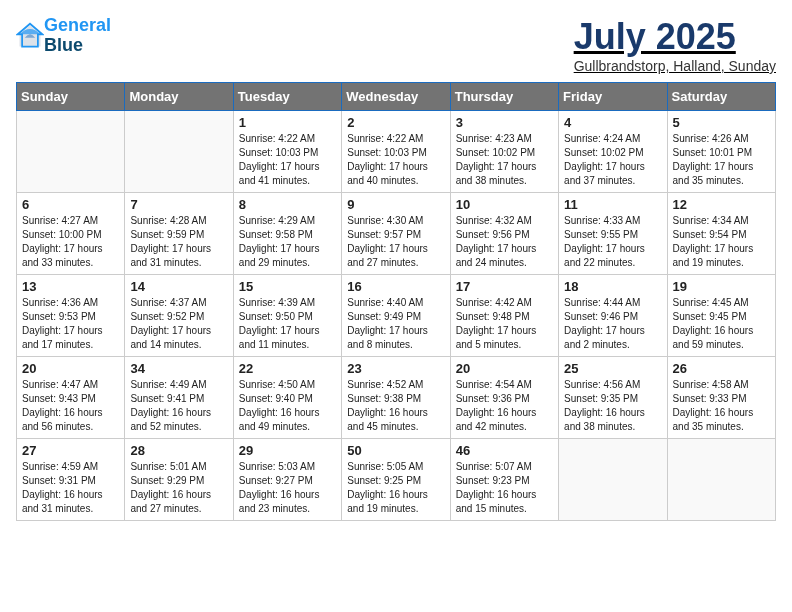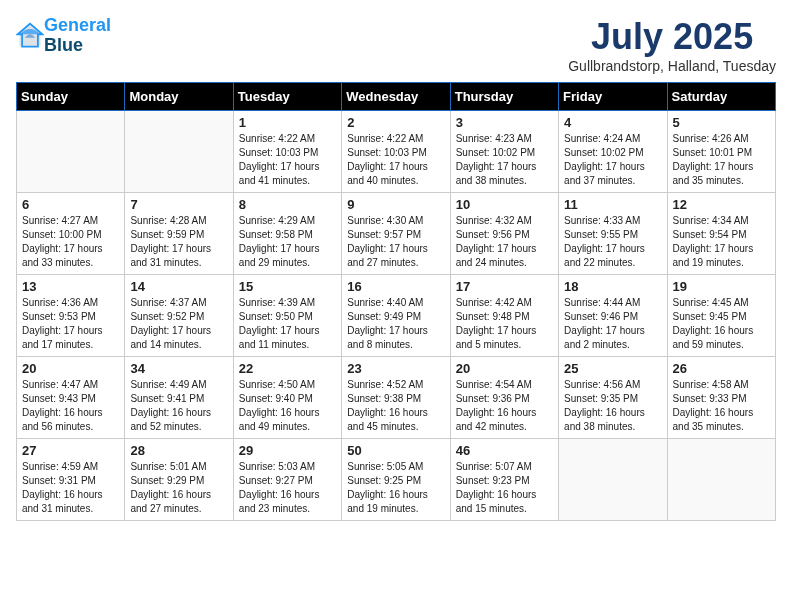--- a/index.html
+++ b/index.html
@@ -27,38 +27,39 @@
       line-height: 1.1;
     }
     .logo-text span {
       color: #2196F3;
     }
     .logo-icon {
       width: 28px;
       height: 28px;
     }
     .title-block {
-      text-align: center;
+      text-align: left;
+      text-decoration: underline;
     }
     .month-title {
       font-size: 36px;
       font-weight: bold;
       color: #1a3a6b;
     }
     .location-title {
       font-size: 14px;
       color: #333;
     }
     .calendar {
       width: 100%;
       border-collapse: collapse;
       border: 1px solid #ccc;
     }
     .calendar th {
-      background: #000000;
+      background: #737373;
       color: #fff;
       font-size: 13px;
       padding: 6px 4px;
       text-align: left;
       border: 1px solid #1a6bbf;
     }
     .calendar td {
       vertical-align: top;
       border: 1px solid #ccc;
       padding: 4px 5px;
@@ -98,21 +99,21 @@
       <path d="M4 14 Q16 2 28 14" fill="#2196F3" opacity="0.7"></path>
       <path d="M10 18 Q16 10 22 18" fill="#1a6bbf" opacity="0.5"></path>
     </svg>
     <div>
       <div class="logo-text"><span>General</span></div>
       <div class="logo-text"><span style="color:#0c4a6e">Blue</span></div>
     </div>
   </div>
   <div class="title-block">
     <div class="month-title">July 2025</div>
-    <div class="location-title">Gullbrandstorp, Halland, Tuesday</div>
+    <div class="location-title">Gullbrandstorp, Halland, Sunday</div>
   </div>
 </div>
 
 <table class="calendar">
   <thead>
     <tr>
       <th>Sunday</th>
       <th>Monday</th>
       <th>Tuesday</th>
       <th>Wednesday</th>

